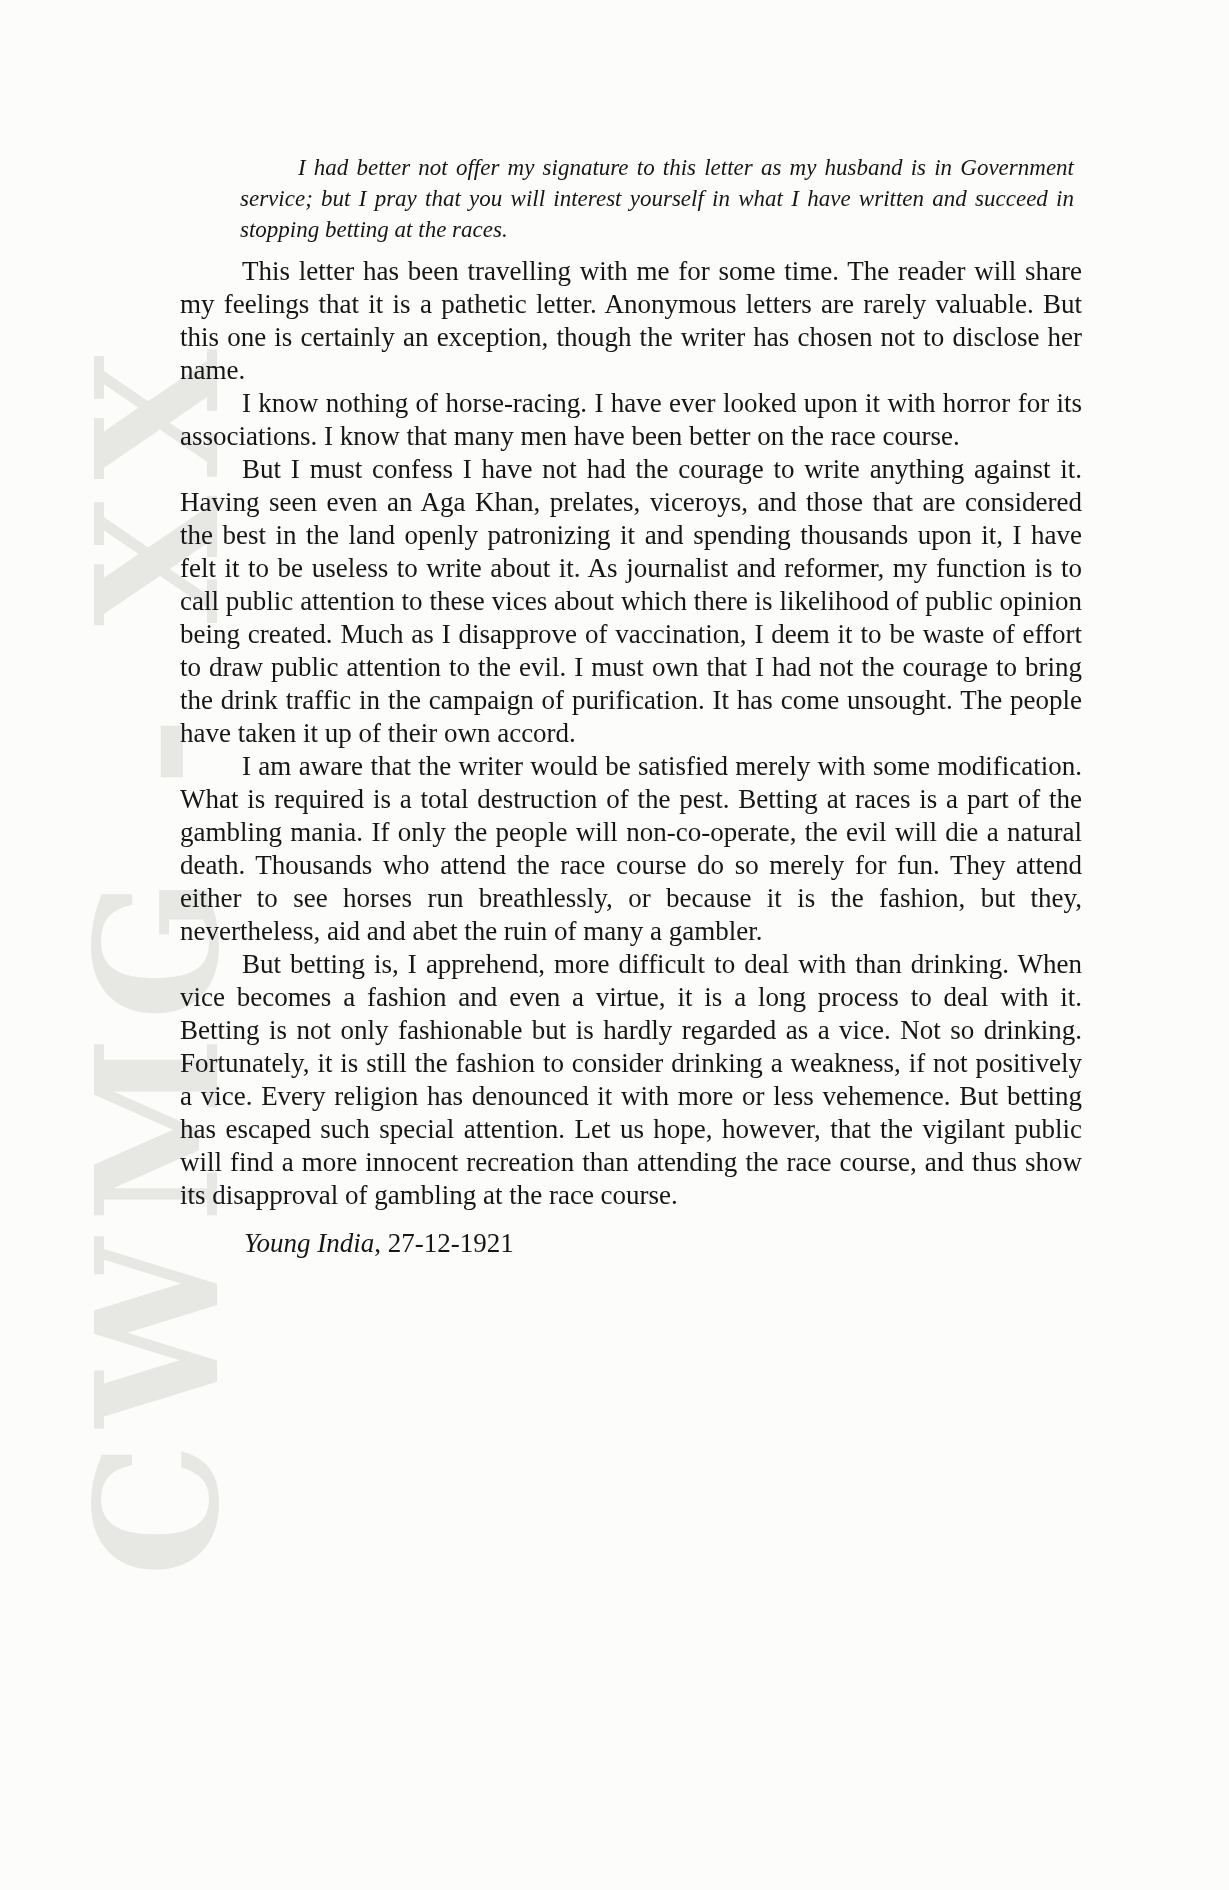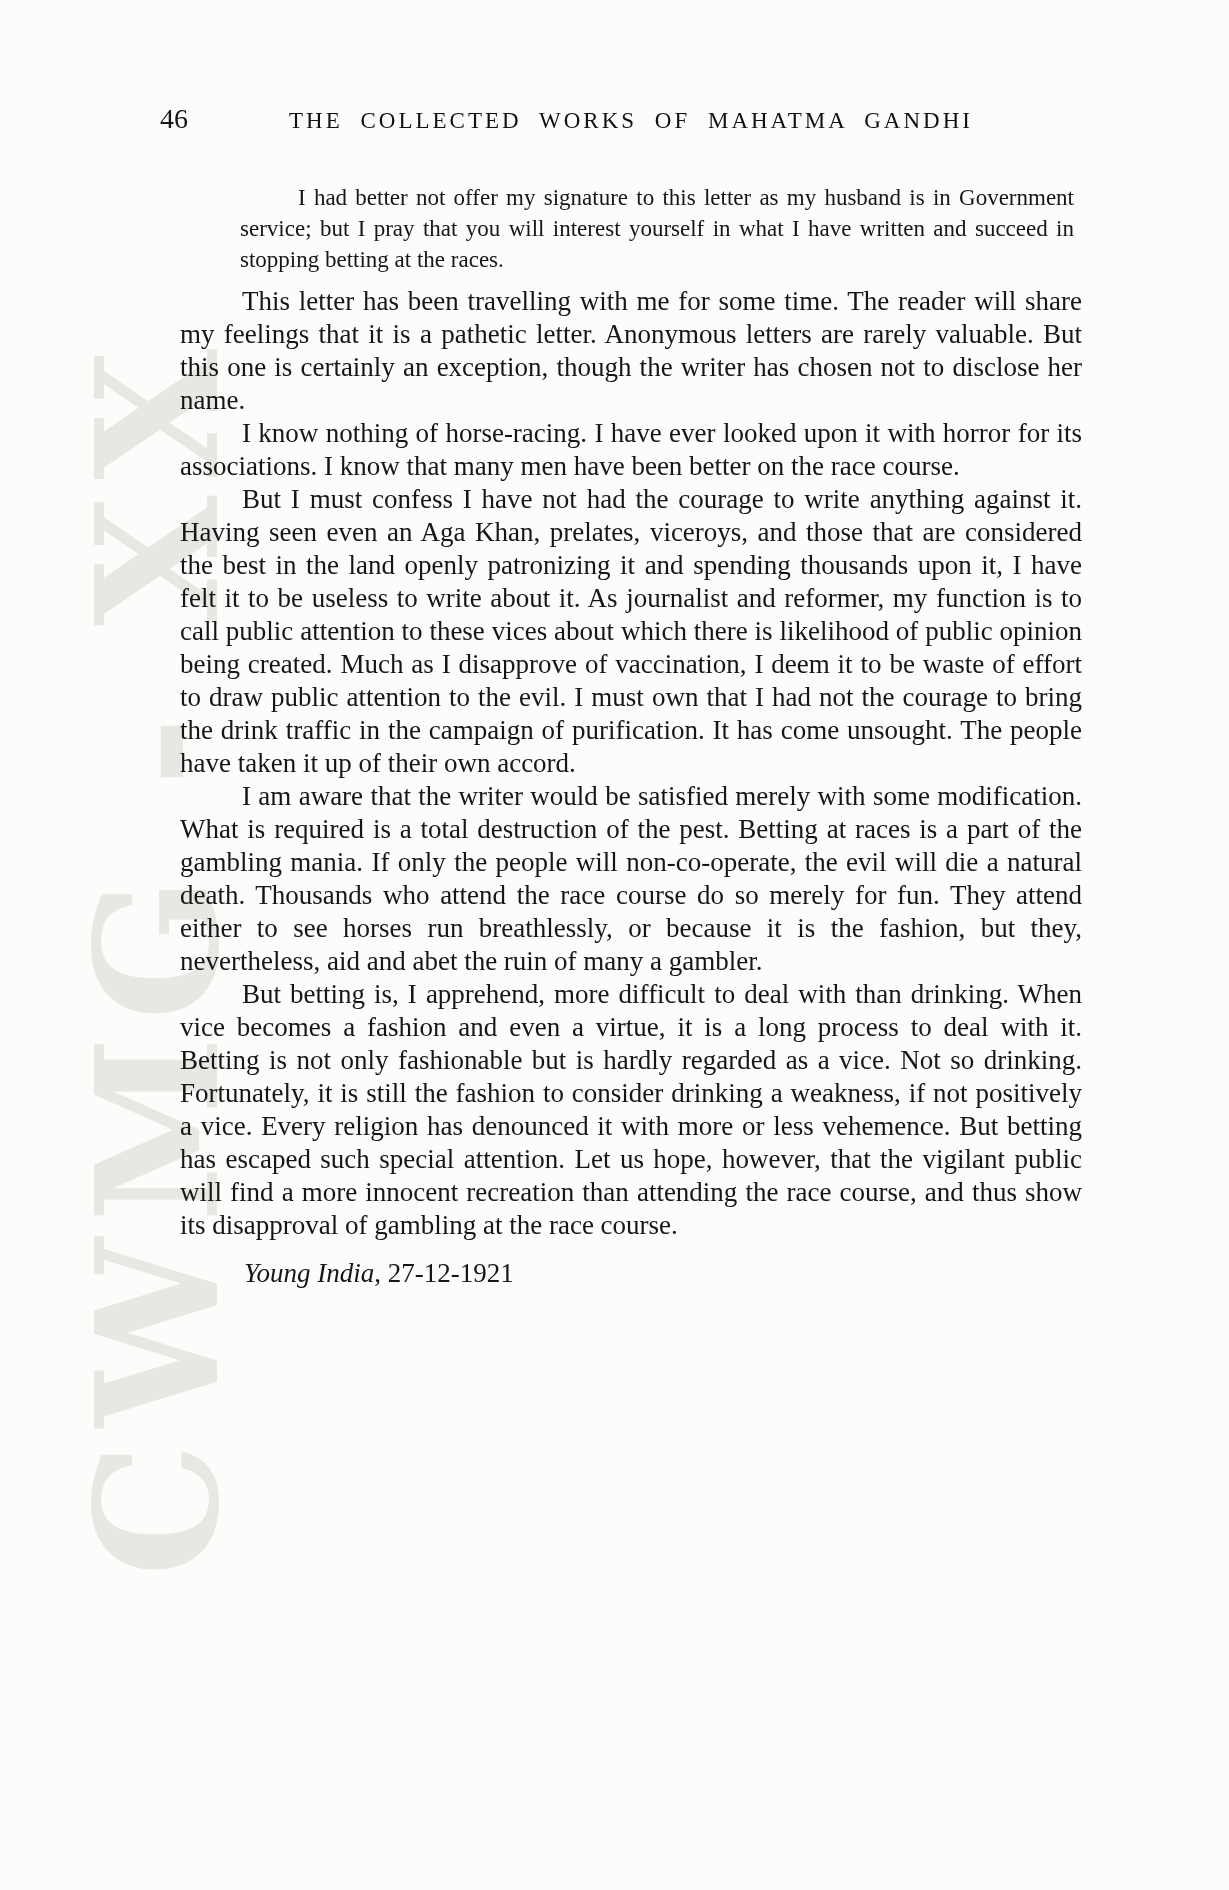--- a/index.html
+++ b/index.html
@@ -50,20 +50,21 @@
   }
   .quote-block{
     margin:46px 8px 0 60px;
     font-size:23px;
     line-height:31px;
     text-align:justify;
   }
   .quote-block p{
     margin:0;
     text-indent:58px;
+    font-style:italic;
   }
   .body-text{
     margin-top:10px;
     font-size:27px;
     line-height:33px;
     text-align:justify;
   }
   .body-text p{
     margin:0;
     text-indent:62px;
@@ -78,24 +79,20 @@
 </style>
 </head>
 <body>
 
 <div class="page">
 
   <div class="watermark">CWMG - XX</div>
 
   <div class="content">
 
-    <div class="running-head">
-      <span class="page-number">46</span>
-      <div class="head-title">THE COLLECTED WORKS OF MAHATMA GANDHI</div>
-    </div>
 
     <div class="quote-block">
       <p>I had better not offer my signature to this letter as my husband is in Government service; but I pray that you will interest yourself in what I have written and succeed in stopping betting at the races.</p>
     </div>
 
     <div class="body-text">
         <p>This letter has been travelling with me for some time.  The reader will share my feelings that it is a pathetic letter.  Anonymous letters are rarely valuable.  But this one is certainly an exception, though the writer has chosen not to disclose her name.</p>
         <p>I know nothing of horse-racing.  I have ever looked upon it with horror for its associations.  I know that many men have been better on the race course.</p>
         <p>But I must confess I have not had the courage to write anything against it.  Having seen even an Aga Khan, prelates, viceroys, and those that are considered the best in the land openly patronizing it and spending thousands upon it, I have felt it to be useless to write about it.  As journalist and reformer, my function is to call public attention to these vices about which there is likelihood of public opinion being created.  Much as I disapprove of vaccination, I deem it to be waste of effort to draw public attention to the evil.  I must own that I had not the courage to bring the drink traffic in the campaign of purification.  It has come unsought.  The people have taken it up of their own accord.</p>
         <p>I am aware that the writer would be satisfied merely with some modification.  What is required is a total destruction of the pest.  Betting at races is a part of the gambling mania.  If only the people will non-co-operate, the evil will die a natural death.  Thousands who attend the race course do so merely for fun.  They attend either to see horses run breathlessly, or because it is the fashion, but they, nevertheless, aid and abet the ruin of many a gambler.</p>

